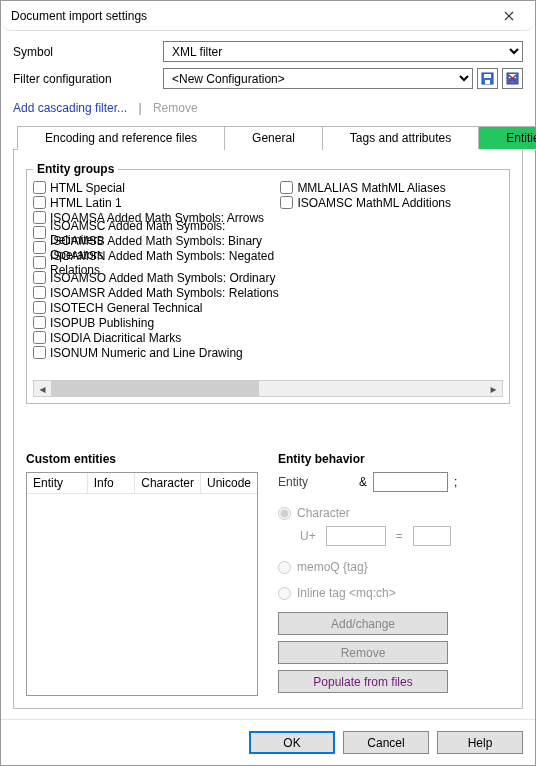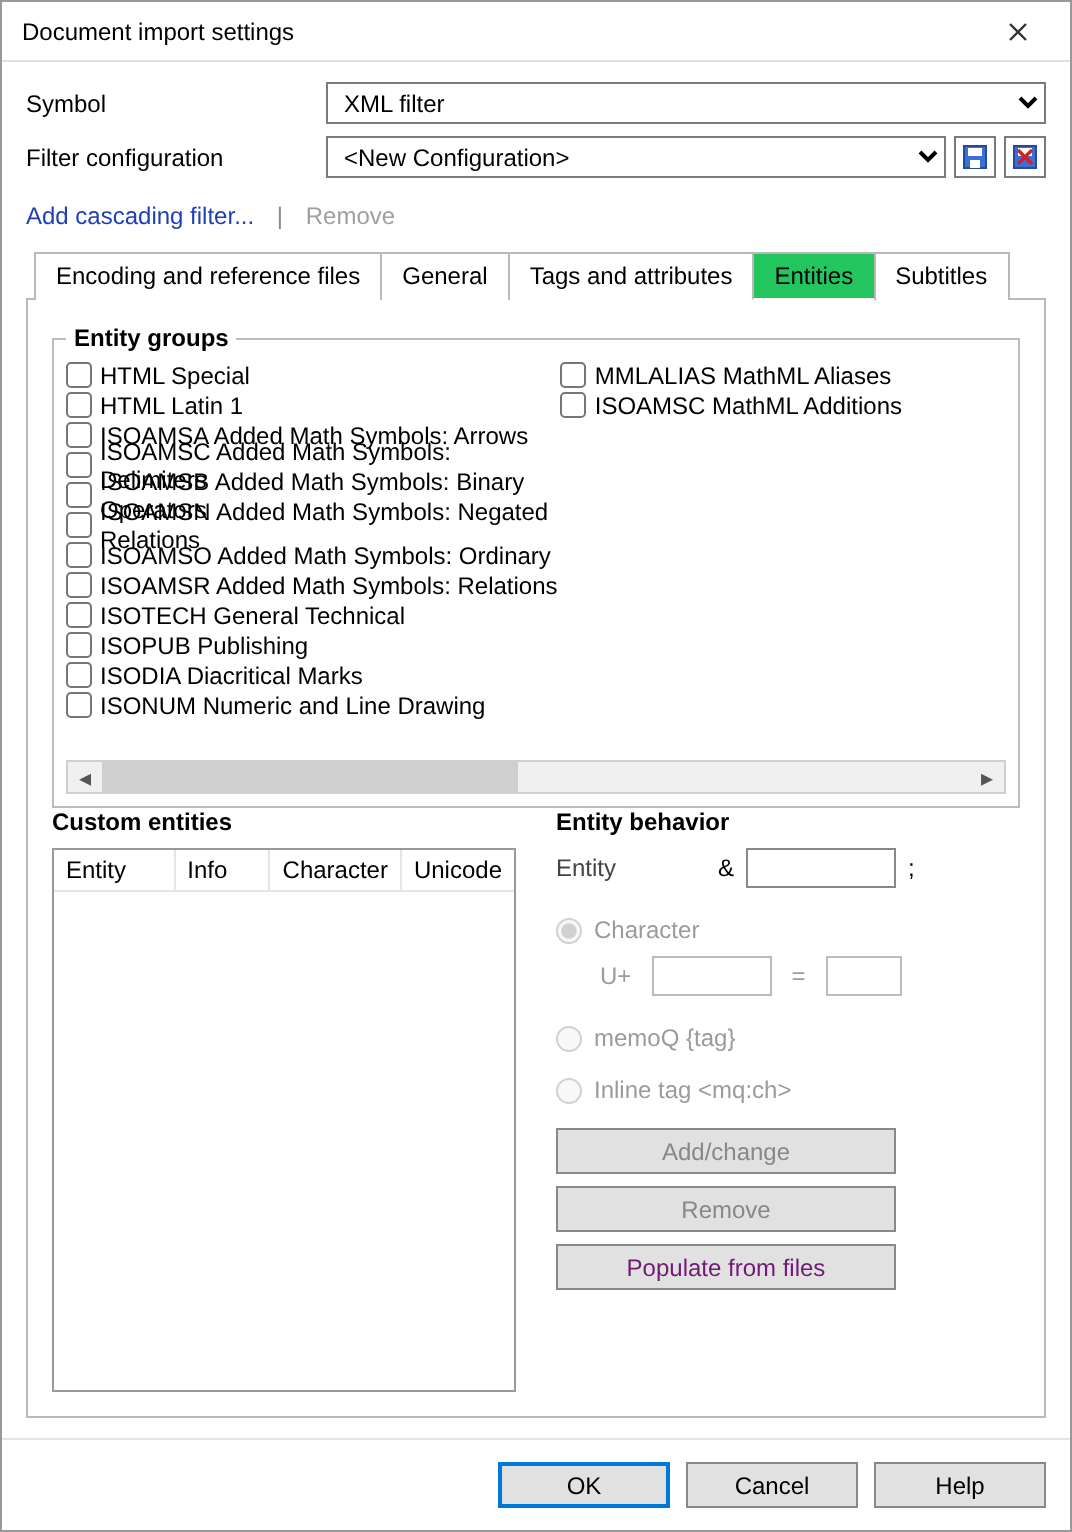--- a/index.html
+++ b/index.html
@@ -1,34 +1,34 @@
 <!DOCTYPE html>
 <html><head>
 <meta charset="utf-8">
 <style>
   * { box-sizing: border-box; font-family: "Segoe UI", Tahoma, sans-serif; font-size: 12px; }
   body { margin: 0; background: #fff; }
   .window { width: 536px; height: 766px; border: 1px solid #999; background: #fff; position: relative; display: flex; flex-direction: column; }
-  .titlebar { height: 30px; display: flex; align-items: center; padding: 0 6px 0 10px; border-bottom: 1px solid #e0e0e0; }
+  .titlebar { height: 30px; display: flex; align-items: center; padding: 0 6px 0 10px; border-bottom: 1px solid #e0e0e0; border-radius: 10px; }
   .titlebar .title { flex: 1; font-size: 12px; }
   .close-btn { width: 40px; height: 28px; display: flex; align-items: center; justify-content: center; cursor: pointer; }
   .content { padding: 10px 12px; flex: 1; display: flex; flex-direction: column; }
   .row { display: flex; align-items: center; margin-bottom: 6px; }
   .row .label { width: 150px; }
   .row select { flex: 1; height: 21px; border: 1px solid #7a7a7a; background: #fff; padding: 0 4px; }
   .icon-btn { width: 21px; height: 21px; border: 1px solid #7a7a7a; margin-left: 4px; display:flex; align-items:center; justify-content:center; background:#fff; cursor:pointer;}
   .linkrow { margin: 6px 0 10px 0; color:#444;}
   .linkrow .link { color: #203fb5; cursor: pointer; }
   .linkrow .disabled { color: #a0a0a0; }
   .linkrow .sep { color:#888; margin: 0 8px;}
   .tabs { display:flex; border-bottom:1px solid #b9b9b9; padding-left:4px; gap:0;}
-  .tab { padding: 4px 10px; border:1px solid #b9b9b9; border-bottom:none; background:#fff; position:relative; top:1px; margin-right:-1px; cursor:pointer; white-space:nowrap;text-align:center;}
+  .tab { padding: 4px 27px; border:1px solid #b9b9b9; border-bottom:none; background:#fff; position:relative; top:1px; margin-right:-1px; cursor:pointer; white-space:nowrap;text-align:center;}
   .tab.active { background:#22c55e; border-bottom:1px solid #fff; }
   .tab:not(.active){ background:#fff; }
-  .tabpage { border:1px solid #b9b9b9; border-top:none; padding:12px; flex:1; display:flex; flex-direction:column; overflow:hidden;}
+  .tabpage { border:1px solid #b9b9b9; border-top:none; padding:12px; flex:1; display:flex; flex-direction:column; overflow:hidden;gap:48px;}
   fieldset.groups { border:1px solid #bcbcbc; padding:4px 6px 6px 6px; margin:0;}
   fieldset.groups legend { font-weight:bold; padding:0 4px;}
   .eg-cols { display:flex; height:198px; }
   .eg-col { flex:1; }
   .eg-col.right { flex:0.9;}
   .eg-item { display:flex; align-items:center; height:15px; }
   .eg-item input[type=checkbox]{ margin:0 4px 0 0; width:13px; height:13px;}
   .hscroll { height:17px; border:1px solid #cfcfcf; display:flex; align-items:center; background:#f0f0f0; margin-top:2px;}
   .hscroll .arrow { width:17px; text-align:center; color:#555; cursor:pointer;}
   .hscroll .track { flex:1; background:#f0f0f0; position:relative; height:100%;}

